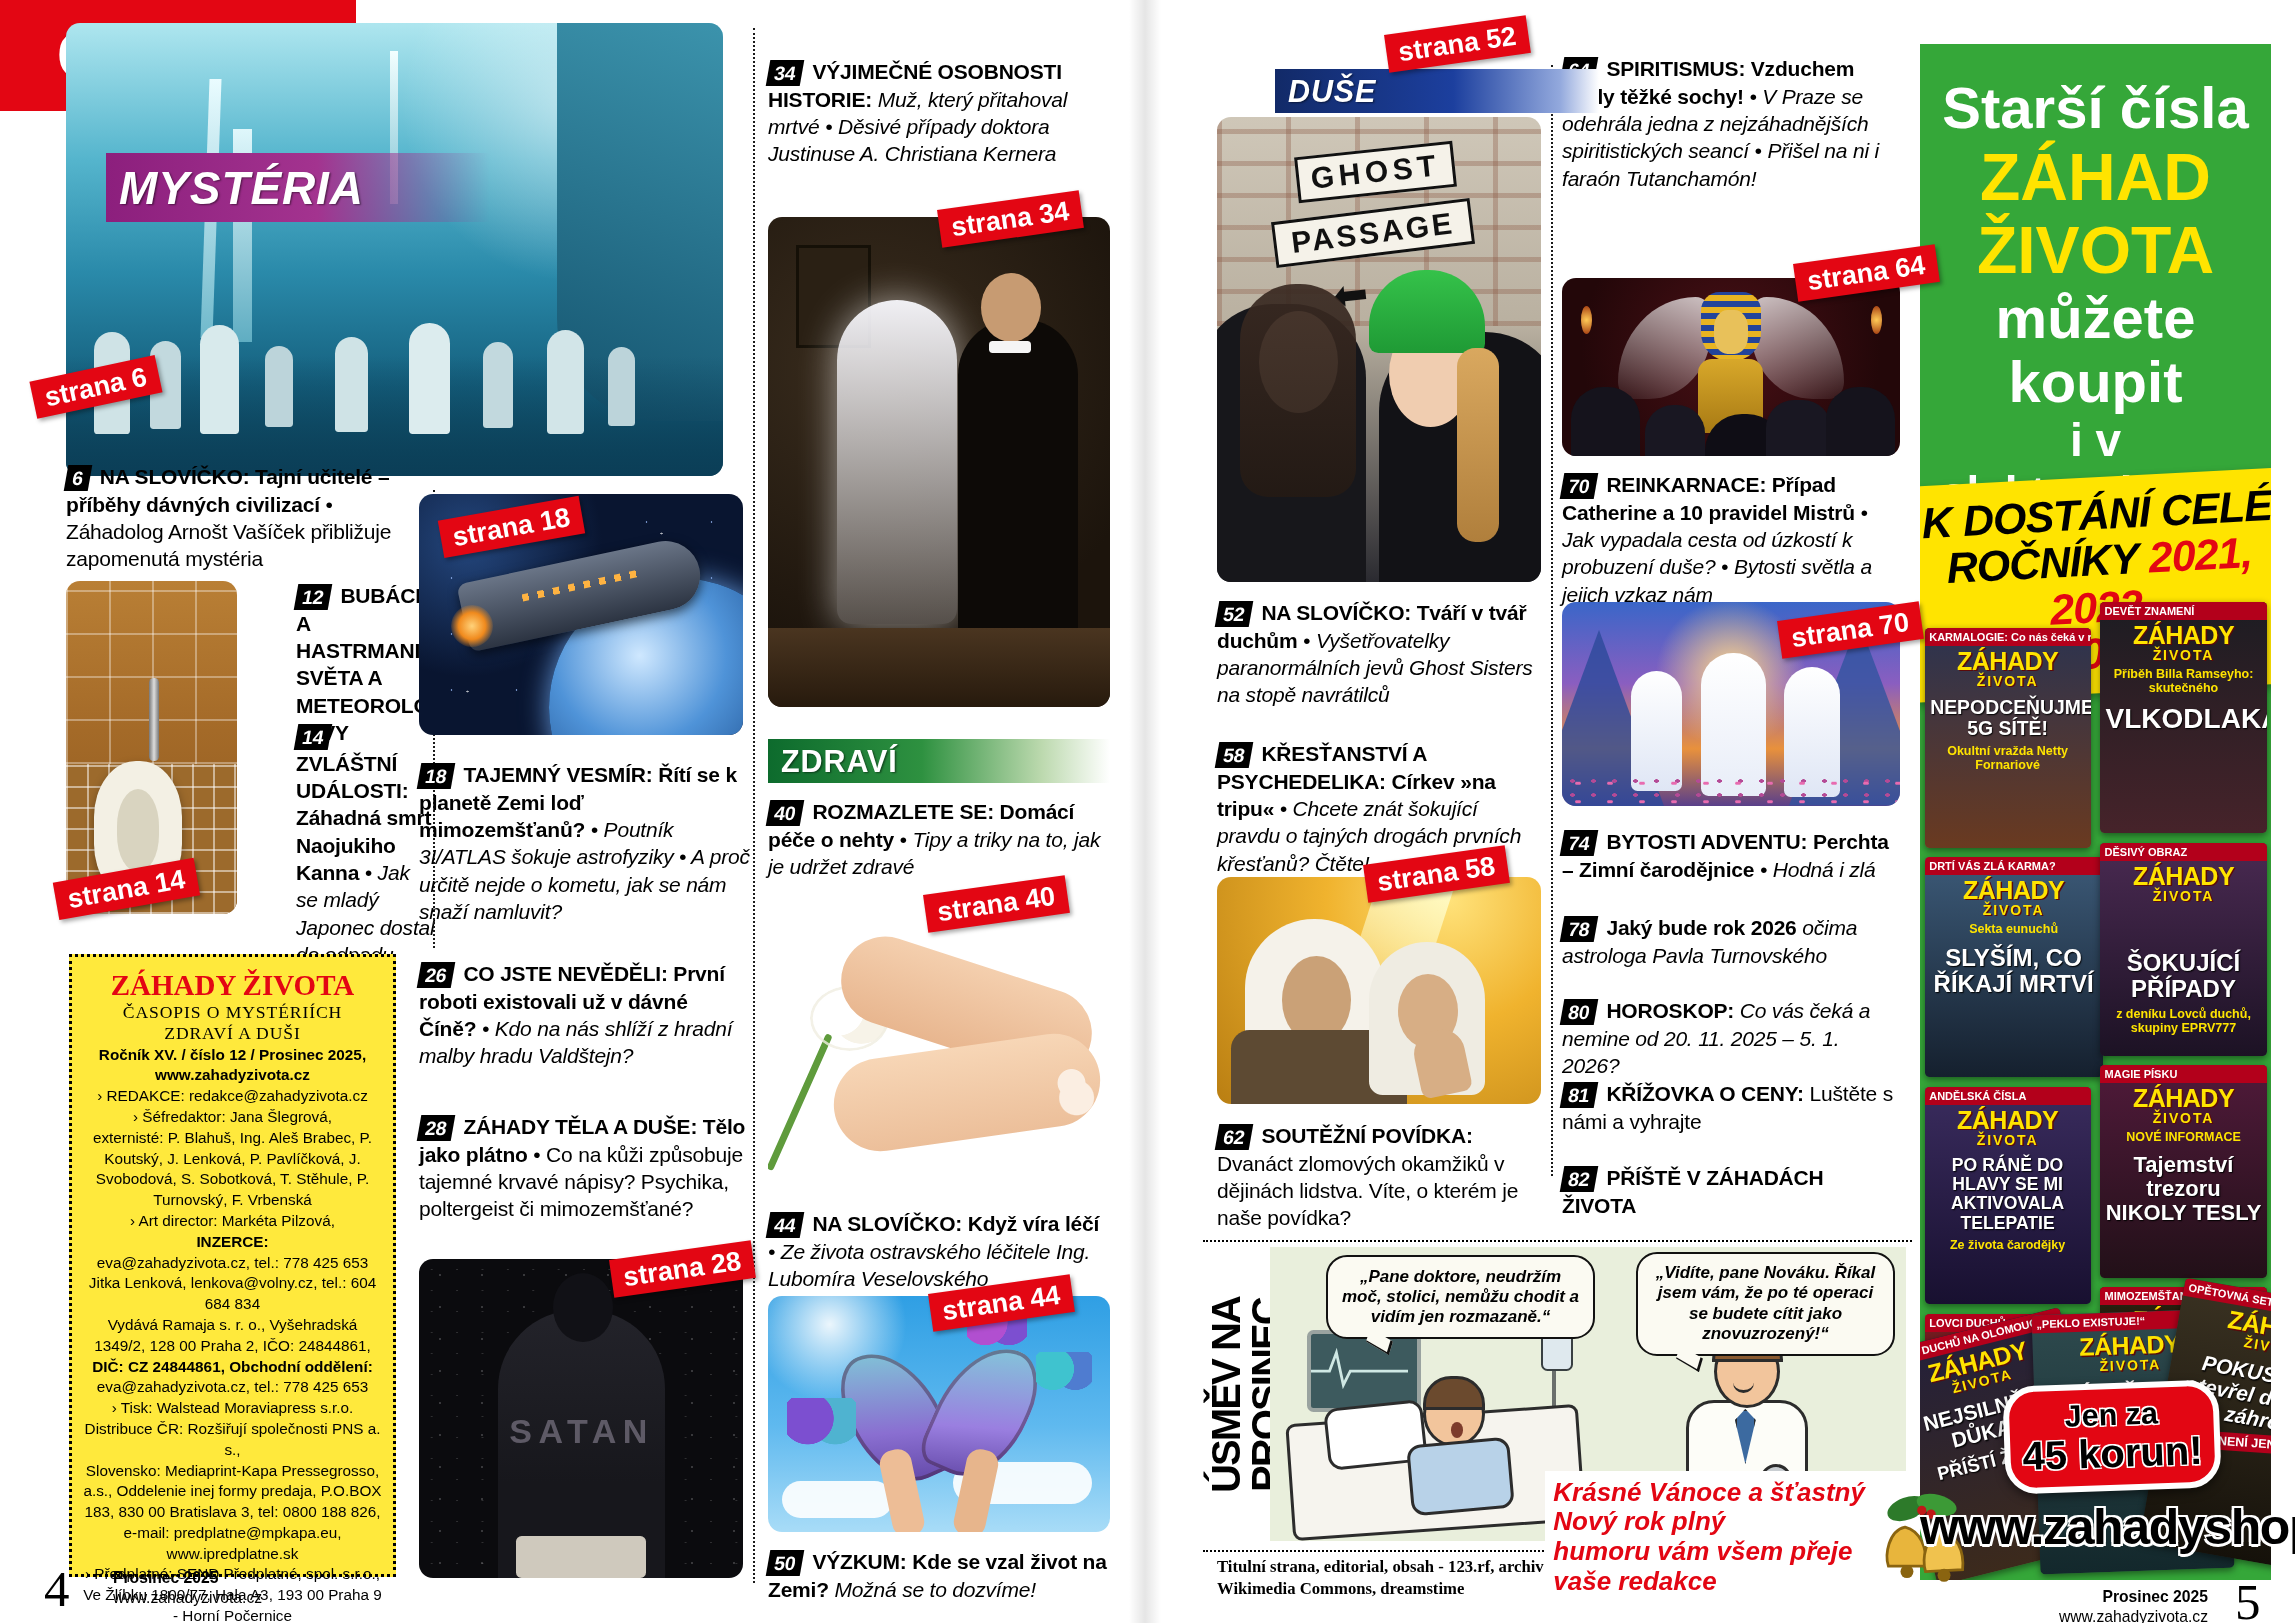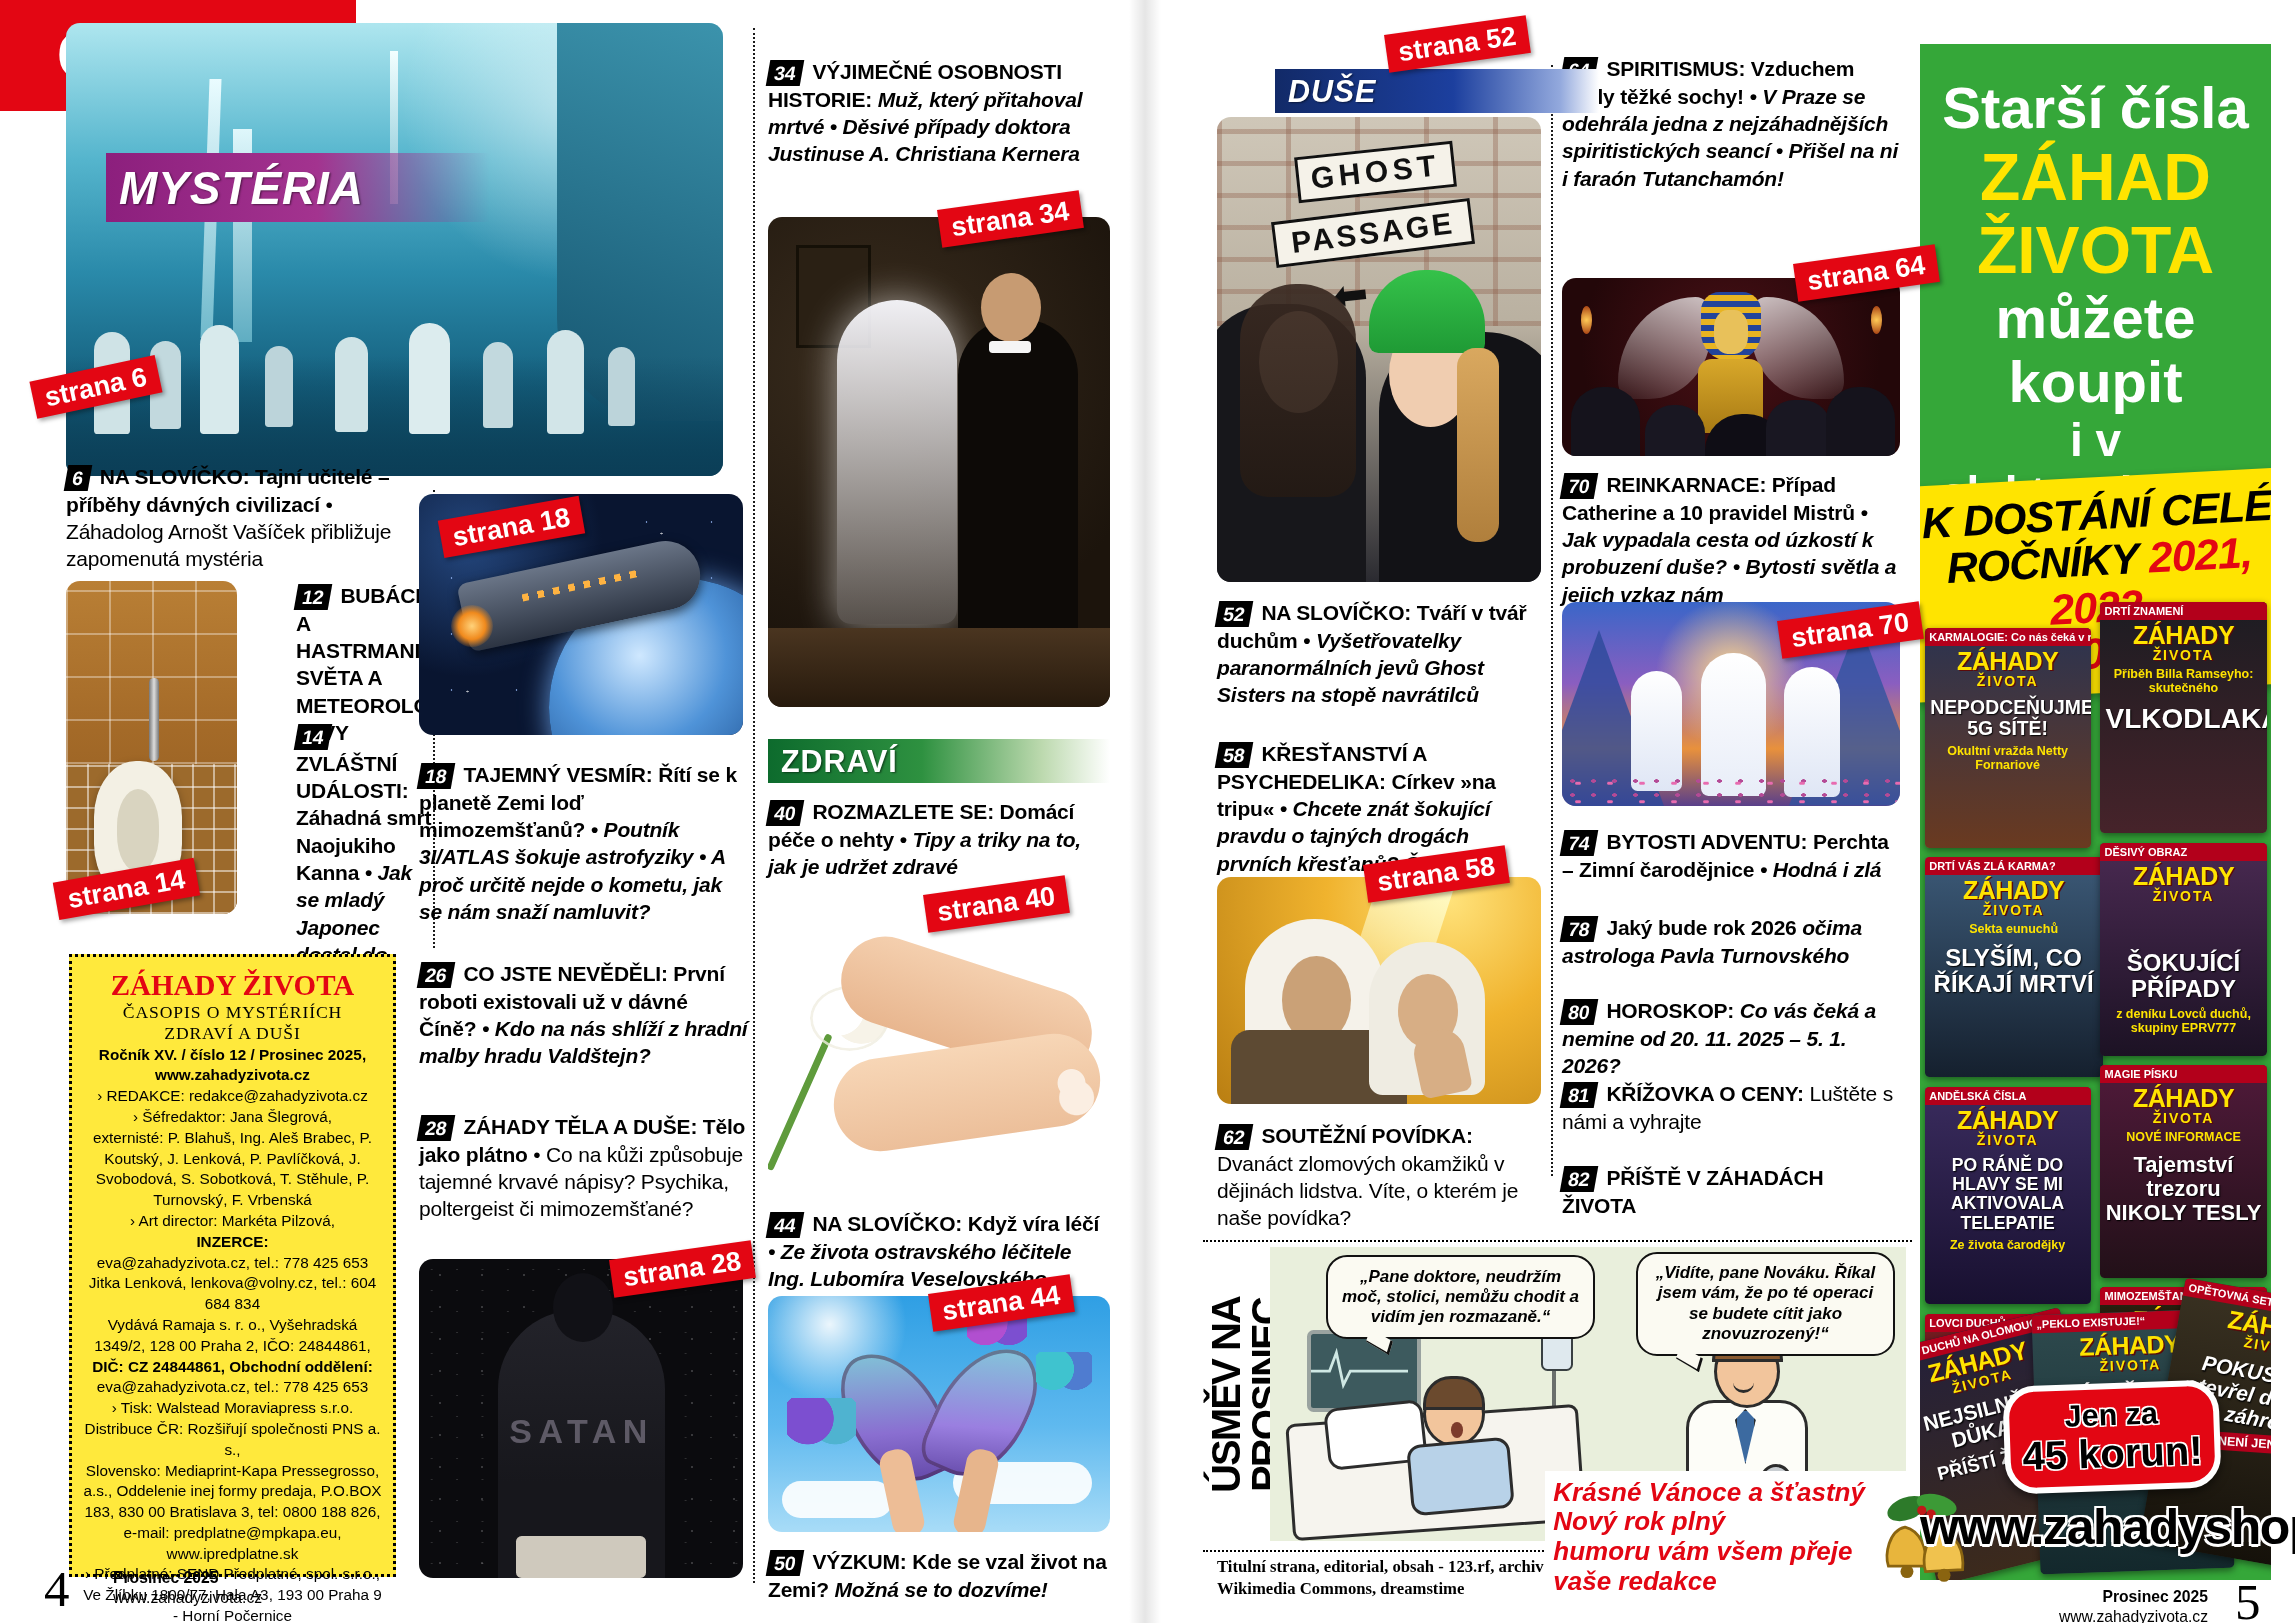--- a/index.html
+++ b/index.html
@@ -17,21 +17,21 @@
   .zdravi{left:768px;top:739px;width:342px;background:linear-gradient(90deg,#0d6b2d 0%,#2e9140 45%,#bcd9ae 80%,#ffffff 100%);}
   .duse{left:1275px;top:69px;width:324px;background:linear-gradient(90deg,#122a68 0%,#1c3f9e 55%,#93a9dd 88%,#ffffff 100%);font-style:italic;}
   
   .badge{position:absolute;background:#e30613;color:#fff;font-weight:800;font-size:27px;padding:3.7px 12px;
          transform:rotate(-9deg);box-shadow:1.9px 2.8px 4.6px rgba(0,0,0,.35);white-space:nowrap;z-index:8;}
   
   .item{position:absolute;font-size:21px;line-height:1.3;letter-spacing:-0.2px;}
   .item .num{display:inline-block;background:#000;color:#fff;font-weight:800;padding:0.5px 6.5px;margin-right:4.6px;
              transform:skewX(-10deg);font-size:19.4px;}
   .item b{font-weight:800;}
-  .item .r{font-style:italic;font-weight:bold;}
+  .item .r{font-style:italic;}
   .big .r{font-style:italic;}
   
   .vdot{position:absolute;width:0;border-left:2.8px dotted #1a1a1a;}
   
   .masthead{position:absolute;left:69px;top:954px;width:327px;height:623px;background:#ffe93c;
             border:3.2px dotted #000;box-sizing:border-box;text-align:center;padding:12px 8.3px 0 8.3px;
             font-size:15.3px;line-height:1.36;}
   .masthead .tt{font-family:"Liberation Serif",serif;color:#e30613;font-weight:700;font-size:29px;line-height:1.15;}
   .masthead .st{font-family:"Liberation Serif",serif;font-size:17.6px;letter-spacing:0.9px;line-height:1.2;}
   .masthead .b{font-weight:700;}
@@ -490,21 +490,21 @@
       <div class="k1 rd">2023, 2024, 2025</div>
     </div>
 
     <div class="cover" style="left:4.6px;top:584px;width:166px;height:220px;background:linear-gradient(180deg,#2b3350,#6a3a20);">
       <div class="kick">KARMALOGIE: Co nás čeká v roce 2021?</div>
       <div class="logo"><span>ZÁHADY</span><small>ŽIVOTA</small></div>
       <div class="ttl">NEPODCEŇUJME 5G SÍTĚ!</div>
       <div class="sub">Okultní vražda Netty Fornariové</div>
     </div>
     <div class="cover" style="left:180px;top:558px;width:167px;height:231px;background:linear-gradient(180deg,#1c1c22,#46232a);">
-      <div class="kick">DRTÍ ZNAMENÍ</div>
+      <div class="kick">DEVĚT ZNAMENÍ</div>
       <div class="logo"><span>ZÁHADY</span><small>ŽIVOTA</small></div>
       <div class="sub">Příběh Billa Ramseyho: skutečného</div>
       <div class="ttl" style="font-size:28px;">VLKODLAKA</div>
     </div>
     <div class="cover" style="left:4.6px;top:813px;width:178px;height:220px;background:linear-gradient(180deg,#3c5a78,#15202e);">
       <div class="kick">DRTÍ VÁS ZLÁ KARMA?</div>
       <div class="logo"><span>ZÁHADY</span><small>ŽIVOTA</small></div>
       <div class="sub">Sekta eunuchů</div>
       <div class="ttl" style="font-size:24px;">SLYŠÍM, CO ŘÍKAJÍ MRTVÍ</div>
     </div>

